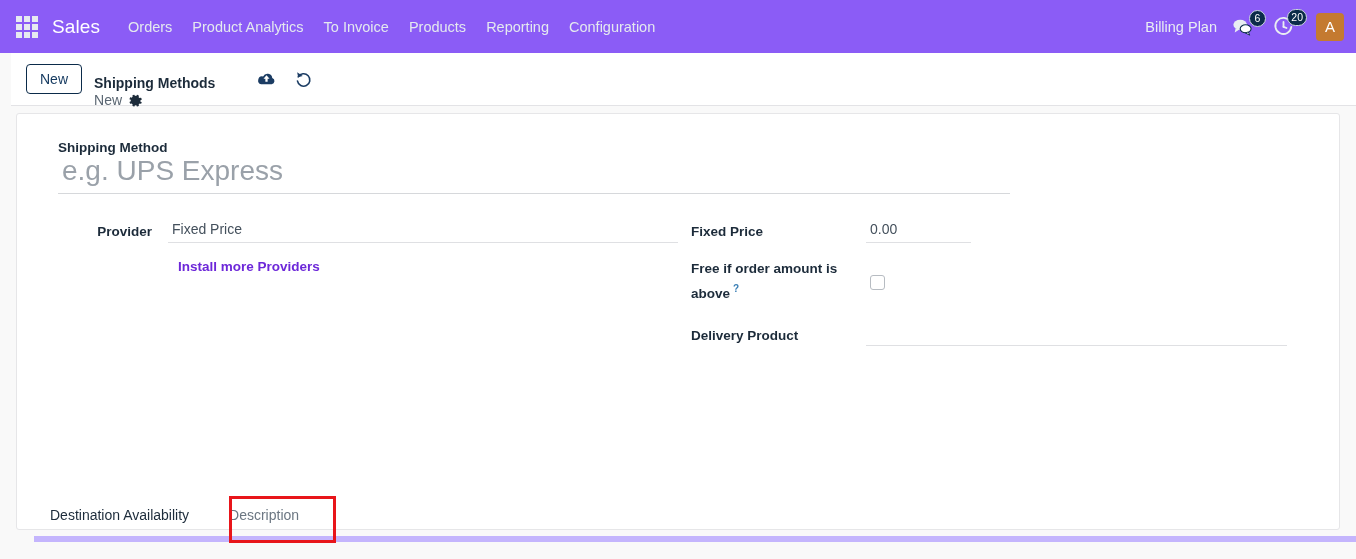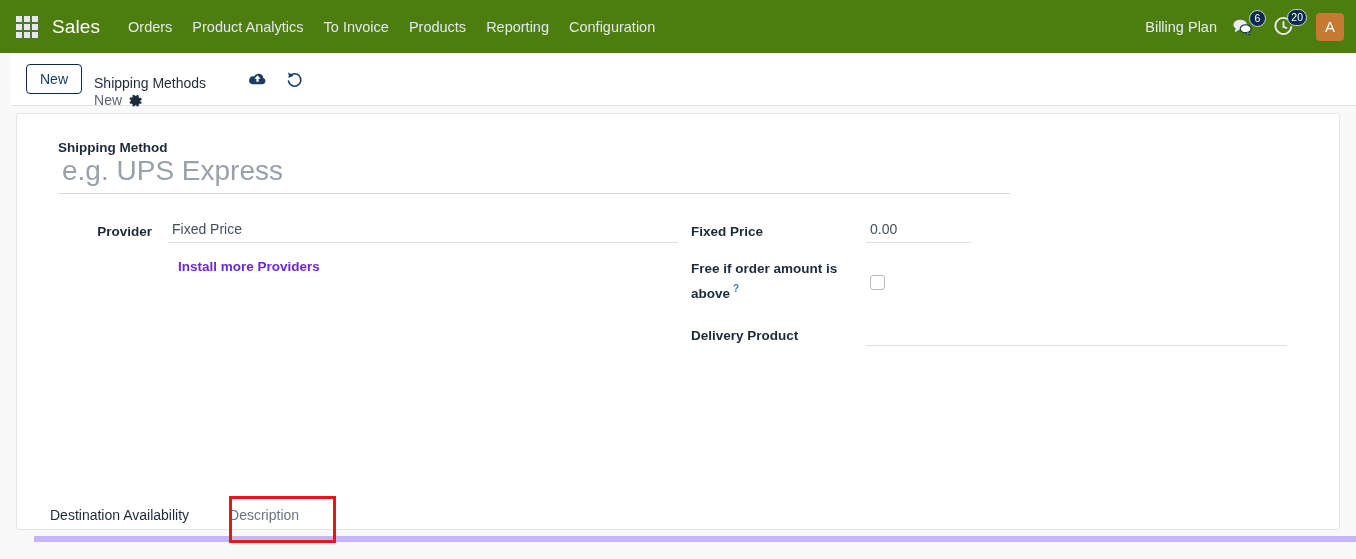--- a/index.html
+++ b/index.html
@@ -8,21 +8,21 @@
     width: 1356px; height: 559px;
     background: #f9f9f9;
     font-family: "Liberation Sans", sans-serif;
     overflow: hidden;
   }
 
   
   .navbar {
     position: absolute; top: 0; left: 0;
     width: 1356px; height: 53px;
-    background: #4d7c0f;
+    background: #8b5cf6;
     display: flex; align-items: center;
     padding: 0 12px 0 8px;
   }
   .apps-grid {
     width: 26px; height: 26px;
     display: grid;
     grid-template-columns: repeat(3, 6px);
     grid-template-rows: repeat(3, 6px);
     gap: 2px;
     margin-left: 6px; margin-right: 12px;
@@ -98,21 +98,21 @@
     border-radius: 4px;
     color: #14395f;
     background: #fff;
     font-size: 14px;
     padding: 6px 13px;
     cursor: pointer;
     margin-right: 12px;
   }
   .breadcrumb-block { display: flex; flex-direction: column; justify-content: center; }
   .bc-parent {
-    color: #1c2b3a; font-size: 14px; font-weight: 400;
+    color: #1c2b3a; font-size: 14px; font-weight: 700;
     line-height: 17px; cursor: pointer; margin-top: 26px;
   }
   .bc-current-row { display: flex; align-items: center; line-height: 17px; }
   .bc-current { color: #5a6672; font-size: 14px; margin-right: 7px; }
   .gear-icon { cursor: pointer; display:flex; align-items:center; }
   .record-actions { display: flex; align-items: center; margin-left: 42px; gap: 18px; }
   .record-actions .act { cursor: pointer; display: flex; align-items: center; }
 
   
   .sheet {

